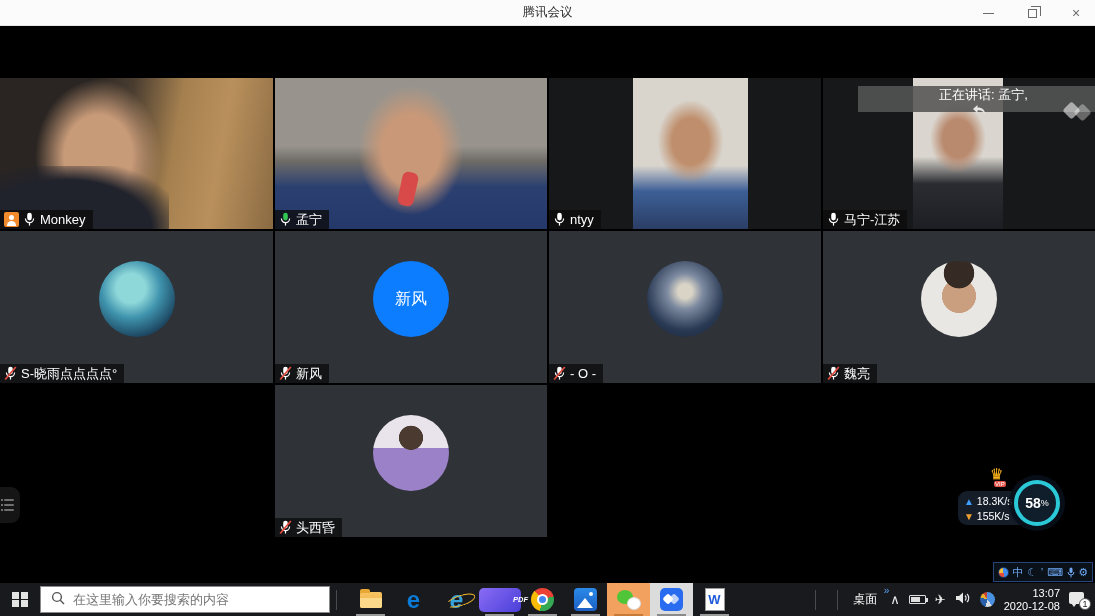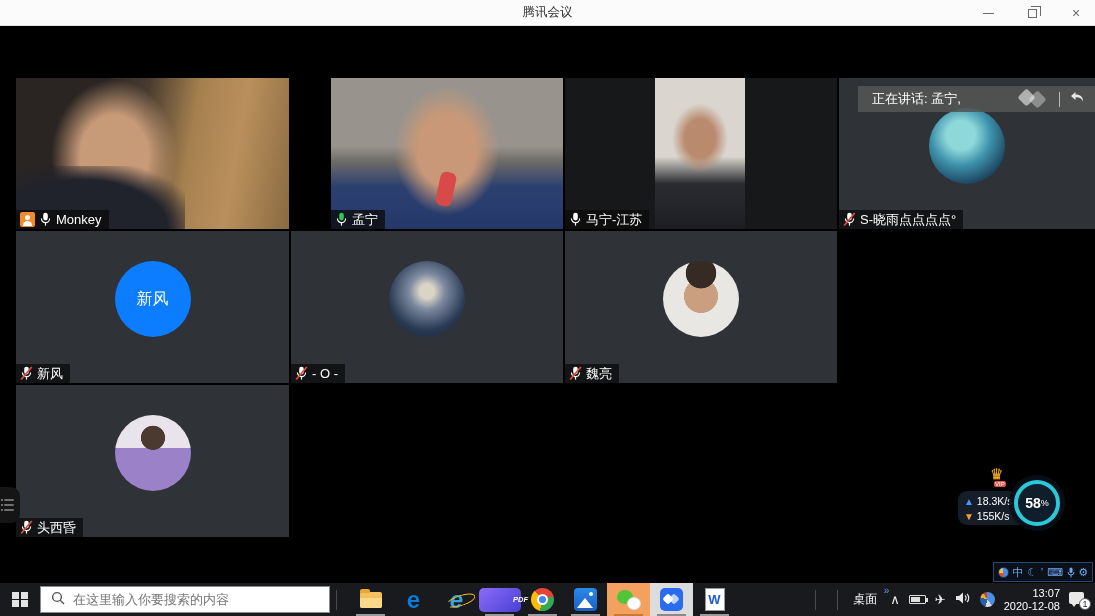--- a/index.html
+++ b/index.html
@@ -14,25 +14,25 @@
   .win-controls { position:absolute; right:8px; top:0; height:26px; display:flex; align-items:center; gap:22px; }
   .wc { width:22px; height:18px; display:flex; align-items:center; justify-content:center; cursor:default; }
   .wc-min i { display:block; width:11px; height:0; border-top:1.6px solid #6b6b6b; }
   .wc-restore i { position:relative; display:block; width:9px; height:9px; border:1.4px solid #6b6b6b; background:#fbfbfb; }
   .wc-restore i::before { content:""; position:absolute; left:2px; top:-4px; width:9px; height:9px; border:1.4px solid #6b6b6b; border-bottom:none; border-left:none; }
   .wc-close { color:#6b6b6b; font-size:14px; line-height:1; }
 
   
   .grid { position:absolute; left:0; top:78px; width:1095px; height:459px;
     display:grid; grid-template-columns:273px 272px 272px 1fr; grid-template-rows:151px 152px 152px;
-    gap:2px; background:#000;padding-left:16px; }
+    gap:2px; background:#000; }
   .tile { position:relative; background:#2f3237; overflow:hidden; }
   .tile.empty { background:#000; }
   .tile.video { background:#17181a; }
-  .tile.active { outline:1px solid #1fa653; outline-offset:-1px;margin-left:40px; }
+  .tile.active { outline:1px solid #1fa653; outline-offset:-1px; }
 
   
   .feed { position:absolute; inset:0; }
   .feed-monkey { background:
       radial-gradient(90px 110px at 36% 52%, #c79a78 0 38%, rgba(0,0,0,0) 70%),
       linear-gradient(100deg, #2a2522 0 30%, #4a3d30 45%, #a5804f 62%, #b9905c 78%, #8a6a42 100%); }
   .feed-monkey::after { content:""; position:absolute; left:0; bottom:0; width:62%; height:42%;
       background:radial-gradient(120px 70px at 40% 100%, #20222c 0 70%, rgba(0,0,0,0) 100%); }
   .feed-meng { background:
       radial-gradient(70px 86px at 50% 48%, #c89878 0 42%, rgba(0,0,0,0) 75%),
@@ -68,21 +68,21 @@
   .host-badge { width:15px; height:15px; background:#f08a2d; border-radius:2px; position:relative; flex:0 0 auto; }
   .host-badge::before { content:""; position:absolute; left:5px; top:3px; width:5px; height:5px; border-radius:50%; background:#fff; }
   .host-badge::after { content:""; position:absolute; left:3px; top:8.5px; width:9px; height:5px; border-radius:5px 5px 0 0; background:#fff; }
   .micwrap { width:13px; height:15px; position:relative; flex:0 0 auto; }
   .sigwrap { width:14px; height:12px; display:flex; align-items:flex-end; gap:1.5px; margin-left:2px; }
   .sigwrap i { display:block; width:3px; border-radius:1px; }
   .sig1 { height:5px; background:#e05a4e; } .sig2 { height:8px; background:#fff; } .sig3 { height:11px; background:#fff; }
 
   
   .banner { position:absolute; left:858px; top:86px; width:237px; height:26px;
-      background:rgba(84,84,84,.88); display:flex; align-items:center; color:#fff; font-size:13px; padding-left:14px; }
+      background:rgba(84,84,84,.88); display:flex; align-items:center; color:#fff; font-size:13px; padding-left:14px;flex-direction:column; }
   .banner .logo { margin-left:auto; position:relative; width:30px; height:16px; }
   .banner .logo i { position:absolute; width:13px; height:13px; border-radius:3px; transform:rotate(45deg); background:rgba(255,255,255,.55); }
   .banner .logo i:nth-child(2) { left:11px; top:2px; background:rgba(255,255,255,.35); }
   .banner .divider { width:1px; height:15px; background:rgba(255,255,255,.6); margin:0 9px; }
   .banner .back { margin-right:10px; }
 
   
   .net { position:absolute; left:956px; top:470px; width:118px; height:64px; }
   .net .pill { position:absolute; left:2px; top:21px; width:70px; height:34px; background:rgba(22,31,43,.95);
       border-radius:9px; padding:3px 4px 0 6px; color:#fff; font-size:10.5px; line-height:14px; white-space:nowrap; }
@@ -210,20 +210,33 @@
           <svg width="13" height="15" viewBox="0 0 13 15">
               <rect x="4.2" y="0.8" width="4.6" height="7.6" rx="2.3" fill="#31c553"></rect>
               <path d="M2.4 6.6a4.1 4.1 0 0 0 8.2 0" stroke="#fff" stroke-width="1.2" fill="none"></path>
               <line x1="6.5" y1="10.8" x2="6.5" y2="13.6" stroke="#fff" stroke-width="1.2"></line>
             </svg>
         </span>
         <span>孟宁</span>
       </div>
     </div>
 
+    <div class="tile video">
+      <div class="vstrip strip-ntyy"></div>
+      <div class="label">
+        <span class="micwrap">
+          <svg width="13" height="15" viewBox="0 0 13 15">
+              <rect x="4.2" y="0.8" width="4.6" height="7.6" rx="2.3" fill="#fff"></rect>
+              <path d="M2.4 6.6a4.1 4.1 0 0 0 8.2 0" stroke="#fff" stroke-width="1.2" fill="none"></path>
+              <line x1="6.5" y1="10.8" x2="6.5" y2="13.6" stroke="#fff" stroke-width="1.2"></line>
+            </svg>
+        </span>
+        <span>ntyy</span>
+      </div>
+    </div>
 
     <div class="tile video">
       <div class="vstrip strip-maning"></div>
       <div class="label">
         <span class="micwrap">
           <svg width="13" height="15" viewBox="0 0 13 15">
               <rect x="4.2" y="0.8" width="4.6" height="7.6" rx="2.3" fill="#fff"></rect>
               <path d="M2.4 6.6a4.1 4.1 0 0 0 8.2 0" stroke="#fff" stroke-width="1.2" fill="none"></path>
               <line x1="6.5" y1="10.8" x2="6.5" y2="13.6" stroke="#fff" stroke-width="1.2"></line>
             </svg>

